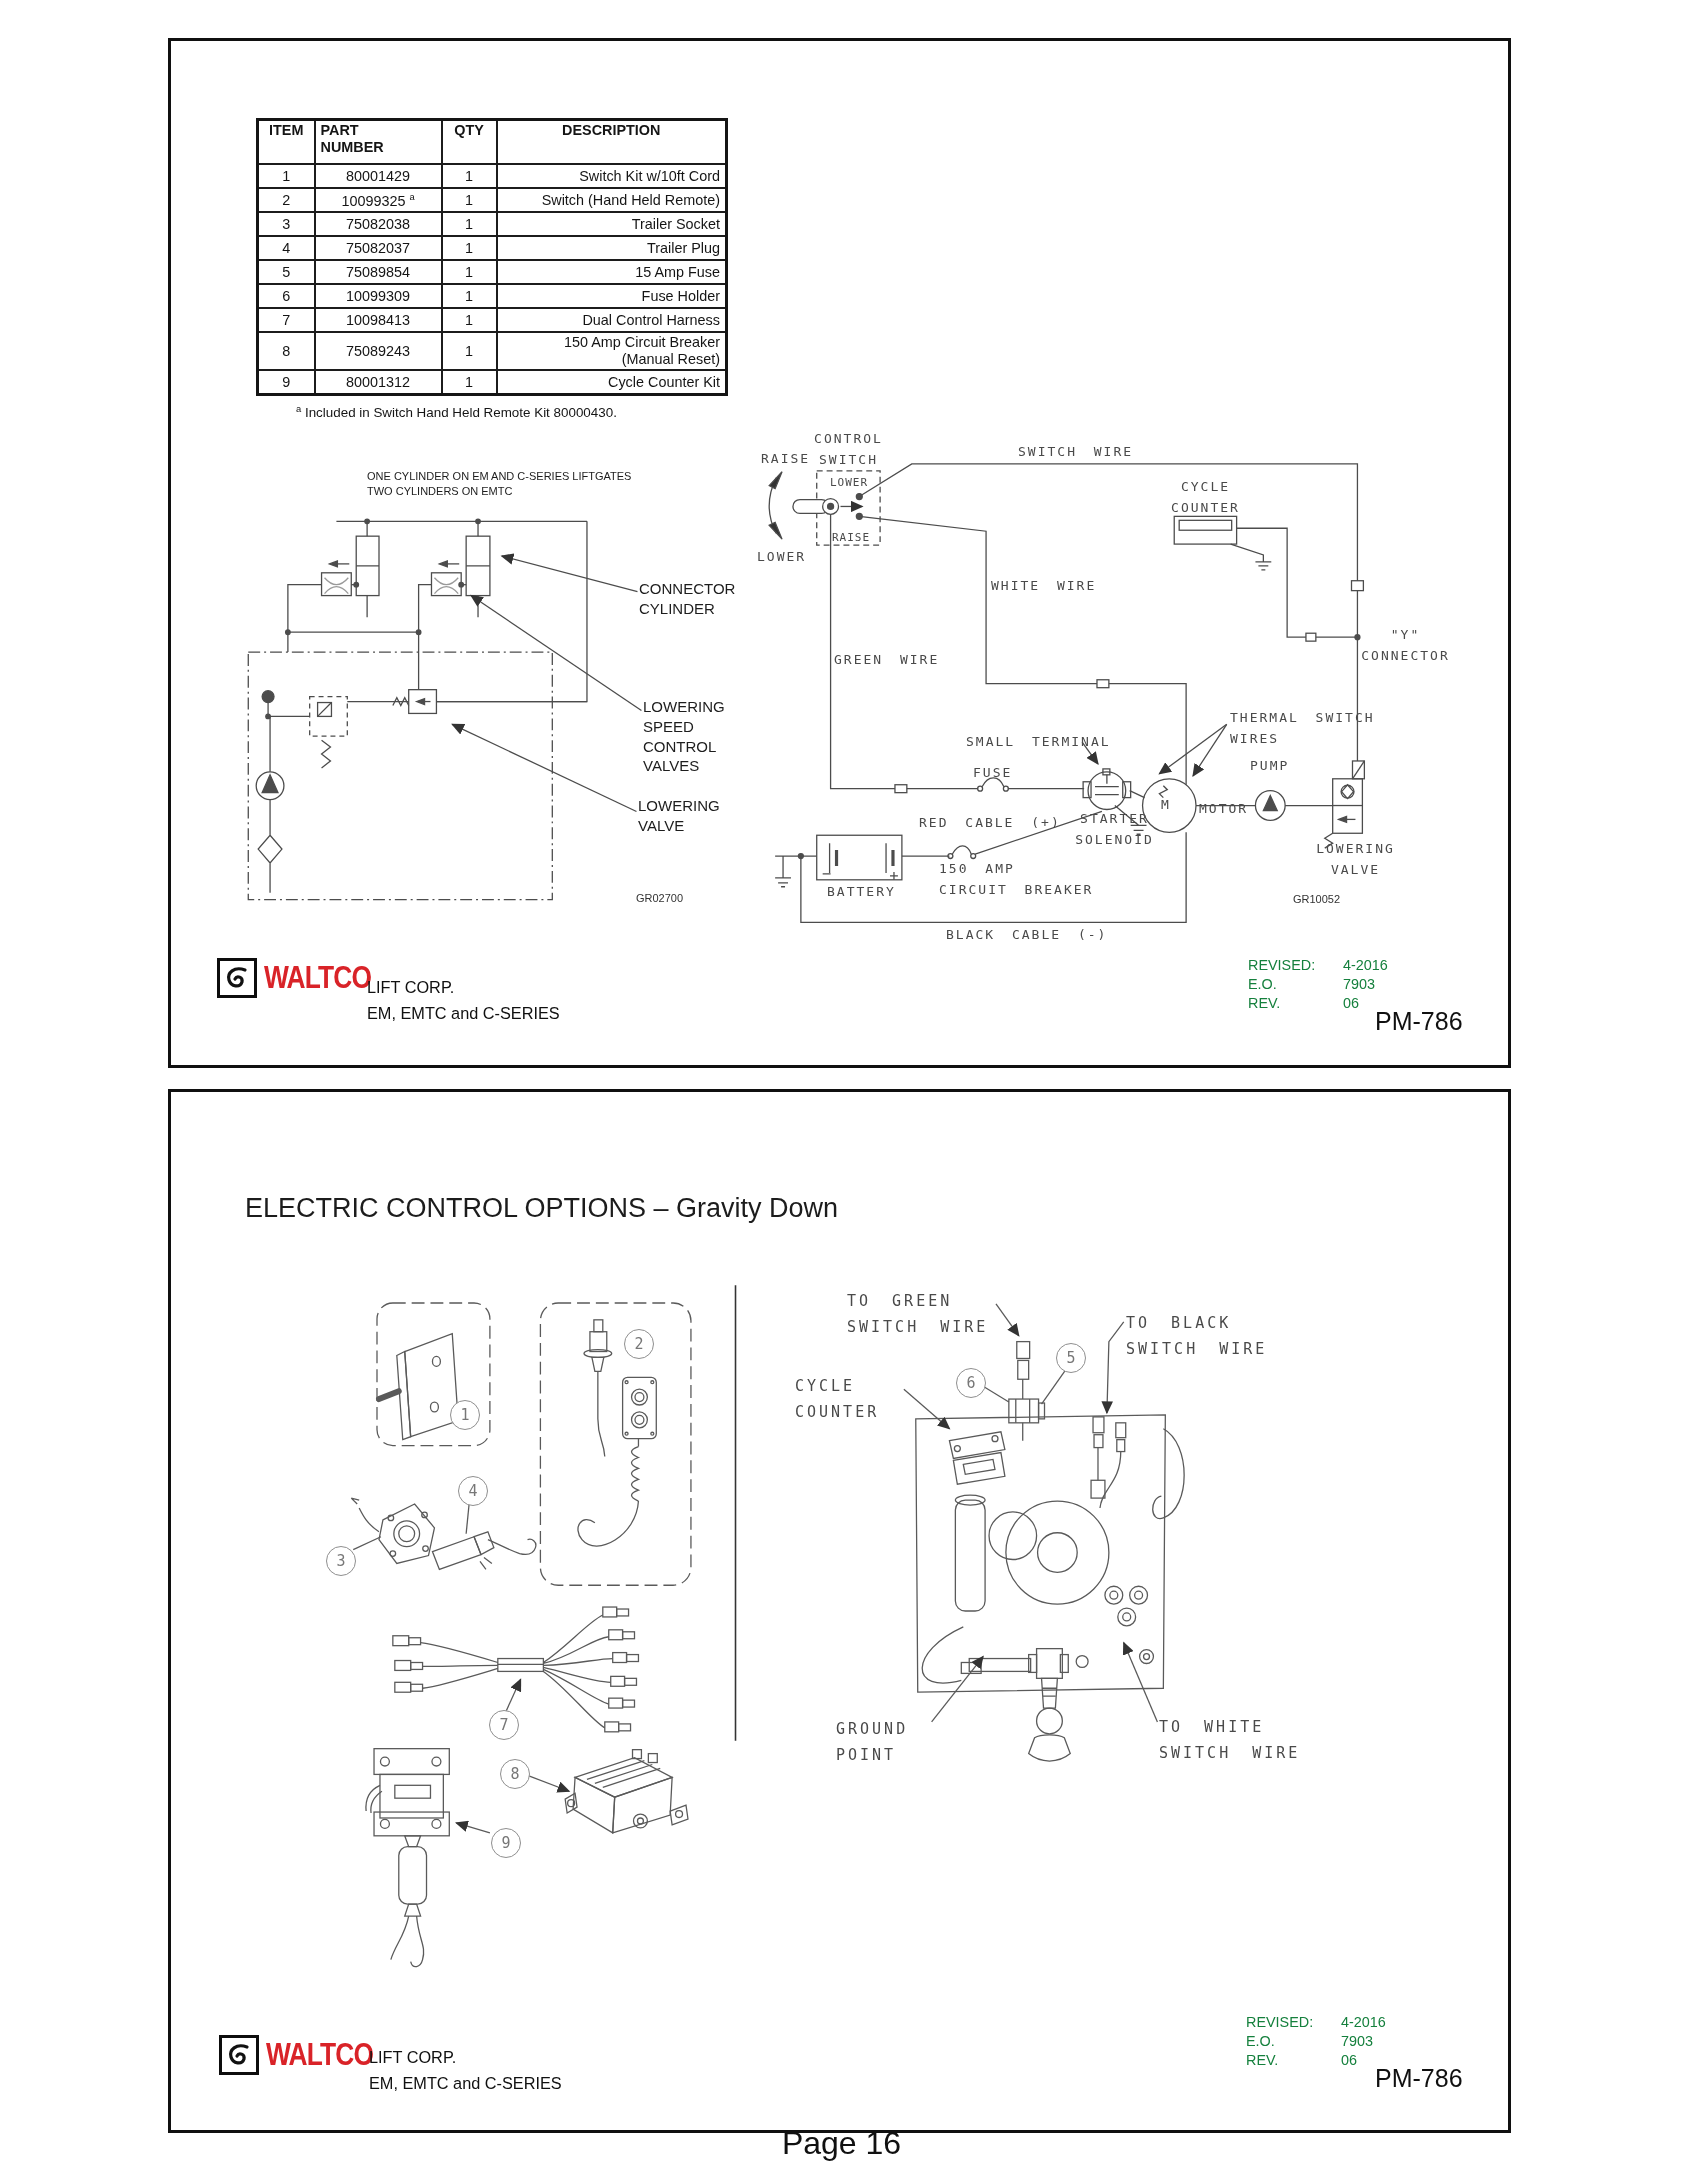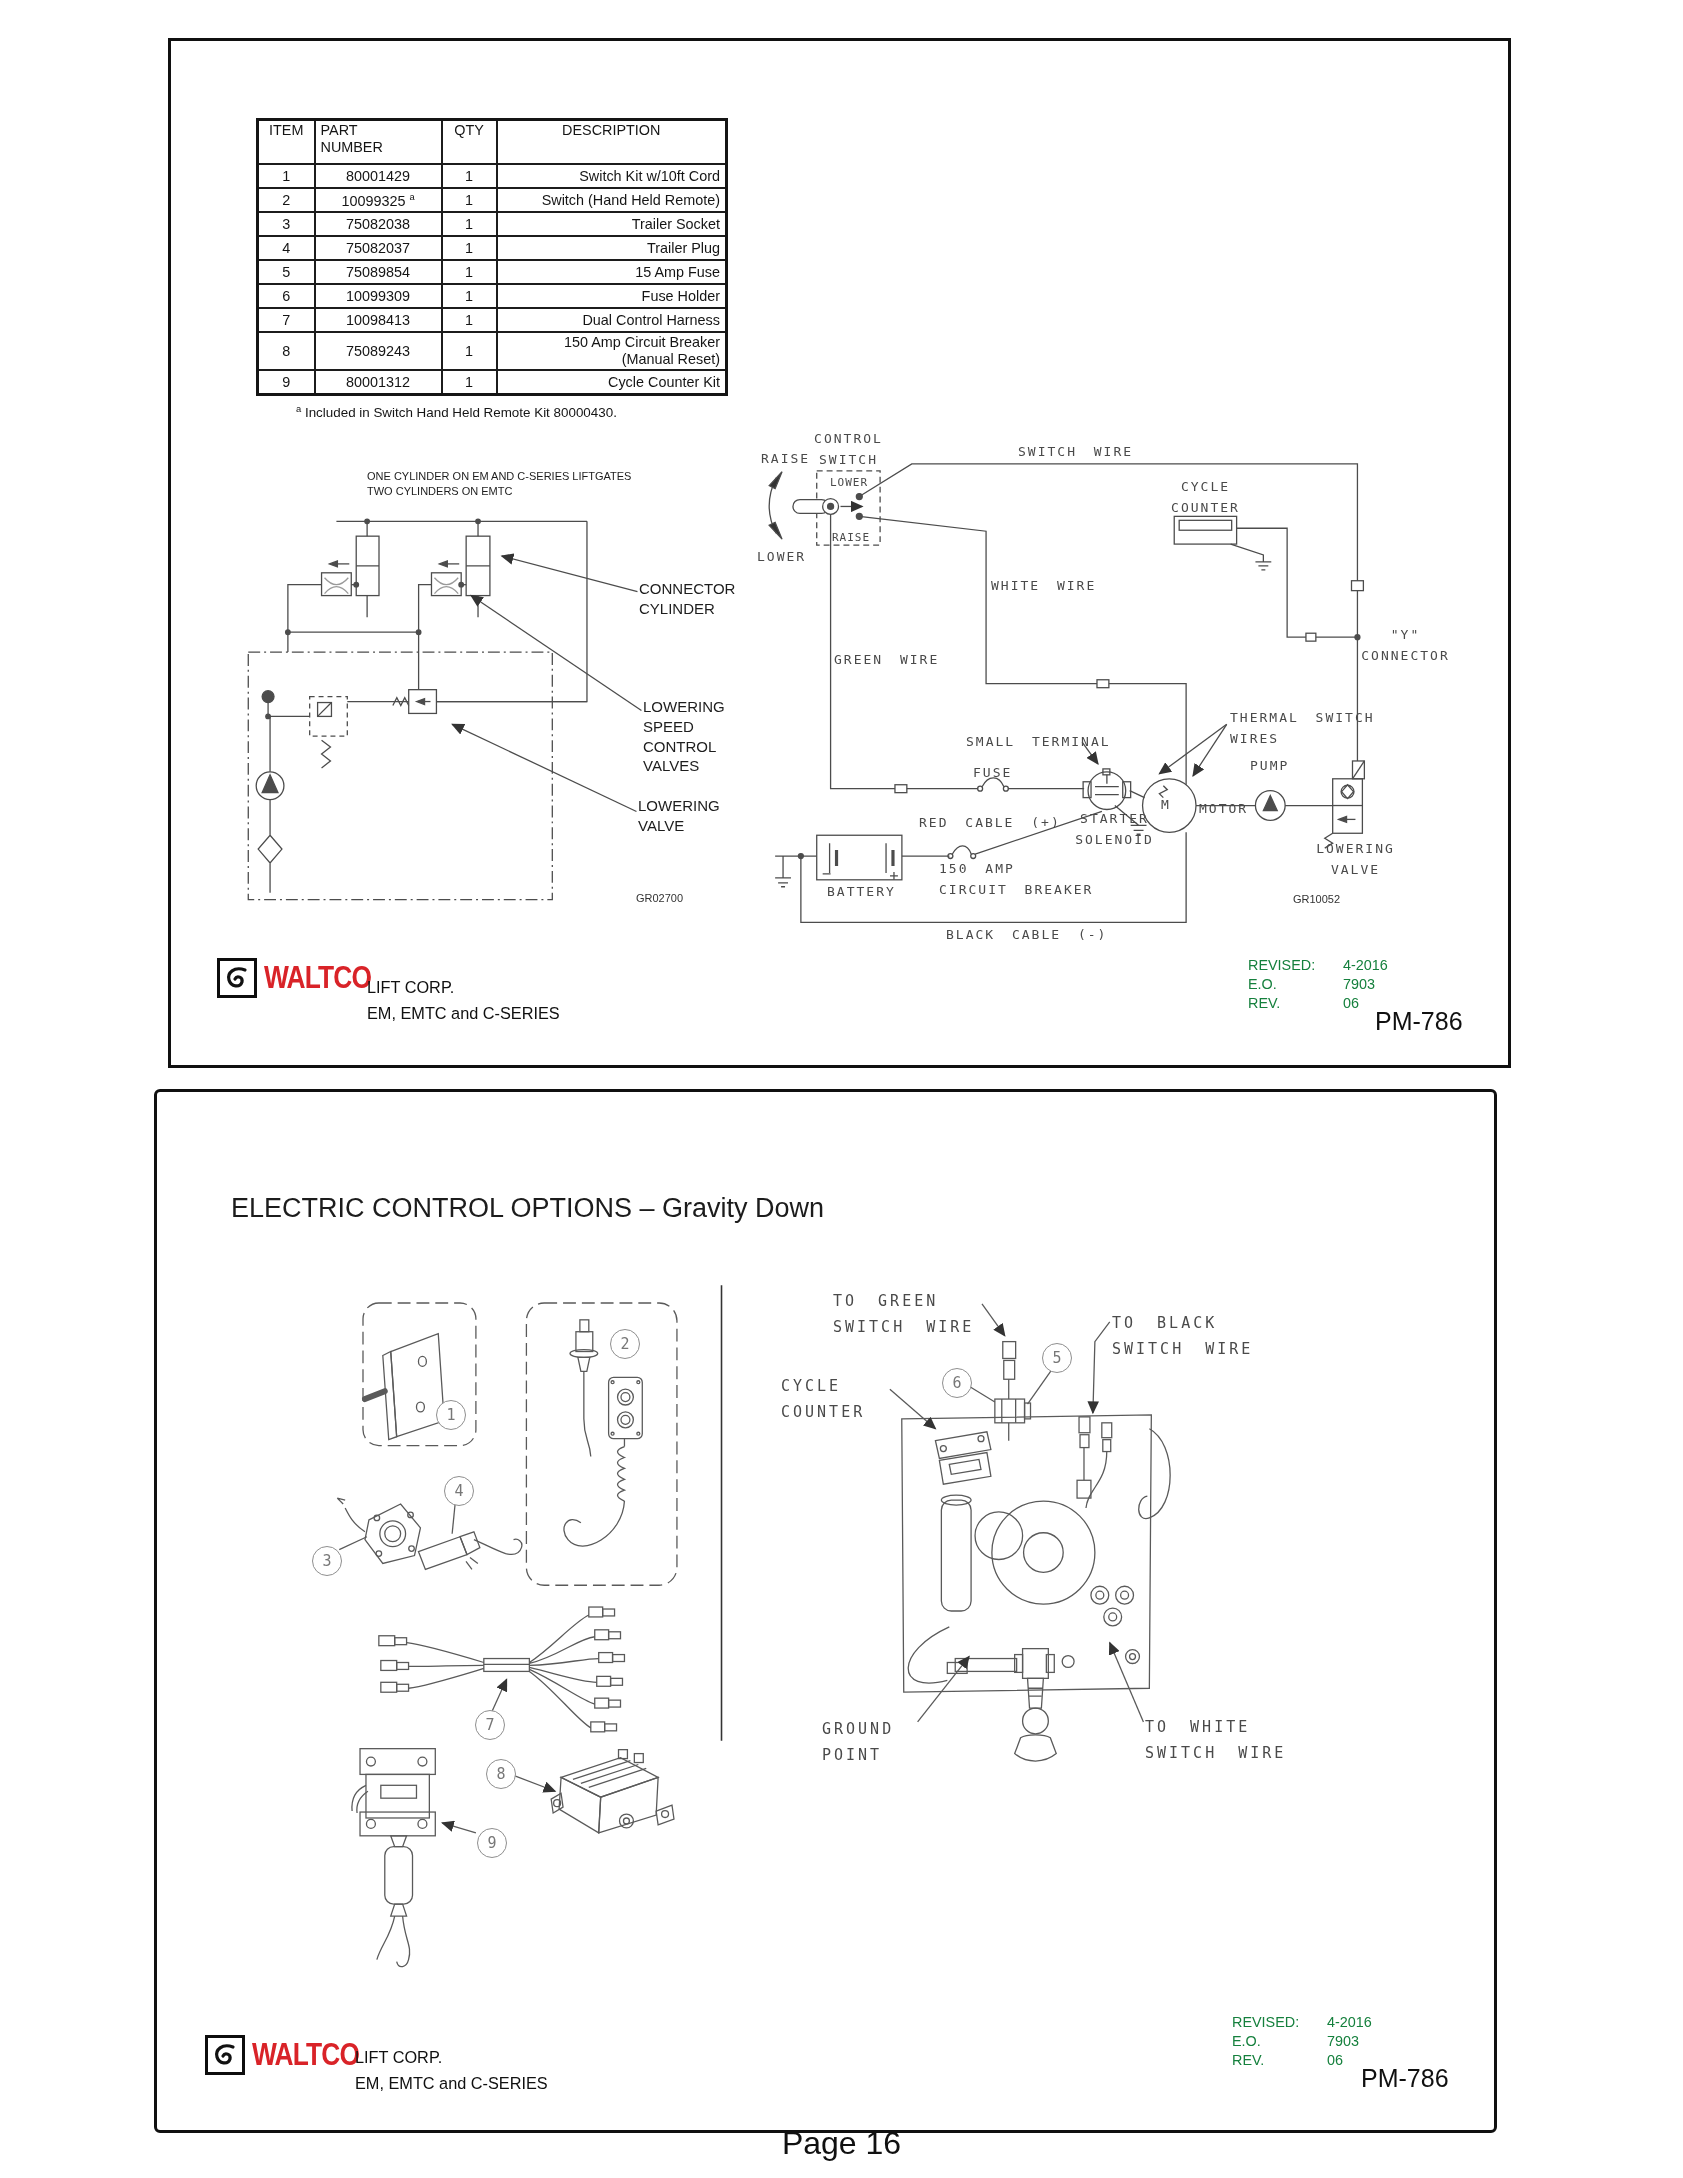--- a/index.html
+++ b/index.html
@@ -1,27 +1,27 @@
 <!DOCTYPE html>
 <html><head>
 <meta charset="utf-8">
 <style>
   html,body{margin:0;padding:0;background:#fff;}
   .page{position:relative;width:1683px;height:2178px;background:#fff;overflow:hidden;
         font-family:"Liberation Sans",sans-serif;color:#111;}
   .panel{position:absolute;border:3px solid #101010;background:#fff;}
   #panel-top{left:168px;top:38px;width:1337px;height:1024px;}
-  #panel-bottom{left:154px;top:1089px;width:1337px;height:1038px;border-radius:6px;}
+  #panel-bottom{left:168px;top:1089px;width:1337px;height:1038px;}
   svg.art{position:absolute;left:0;top:0;}
 
   
   table.parts{position:absolute;left:85px;top:77px;border-collapse:collapse;
               font-size:14.4px;color:#151515;border:3px solid #151515;}
   table.parts th, table.parts td{border:2px solid #1c1c1c;padding:1px 5px;line-height:1.18;}
-  table.parts th{font-weight:normal;vertical-align:top;height:40px;text-align:center;}
+  table.parts th{font-weight:bold;vertical-align:top;height:40px;text-align:center;}
   table.parts th.l{text-align:left;}
   table.parts td{height:20px;text-align:center;}
   table.parts td.l{text-align:right;}
   .pre{white-space:pre-line;}
   .footnote{position:absolute;left:125px;top:362px;font-size:13.4px;color:#151515;}
   sup{font-size:9.4px;}
 
   
   .helv{position:absolute;font-size:15px;color:#1d1d1d;white-space:pre-line;line-height:1.32;}
   .helv.sm{font-size:11px;}

